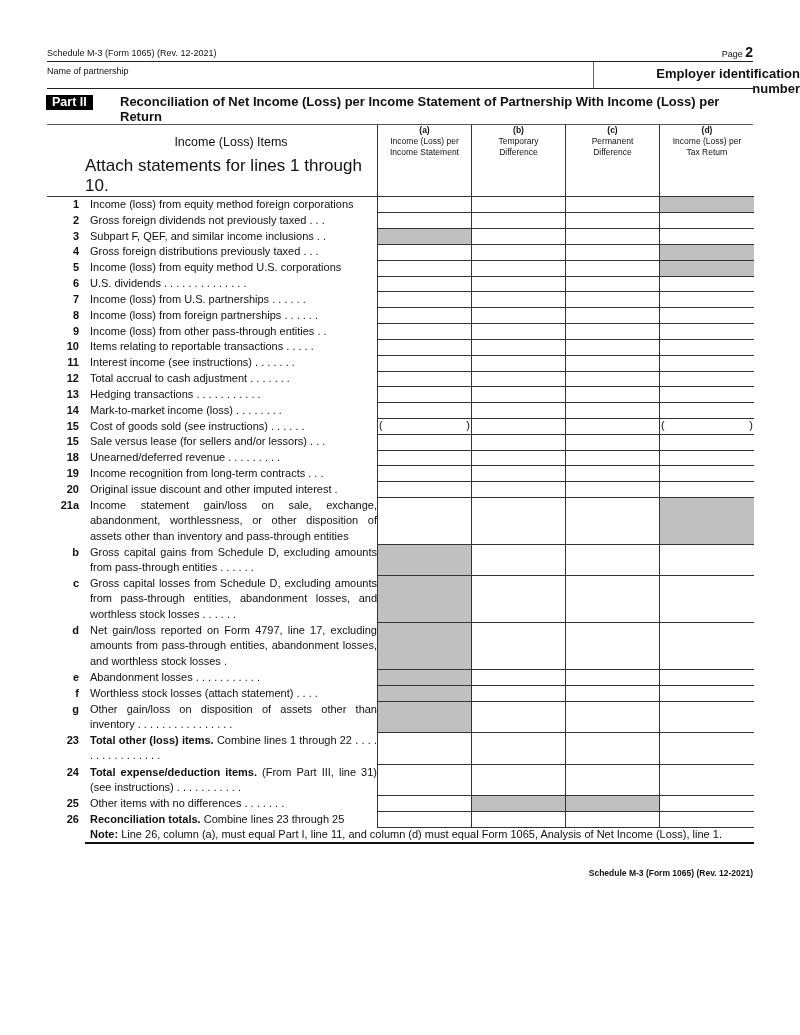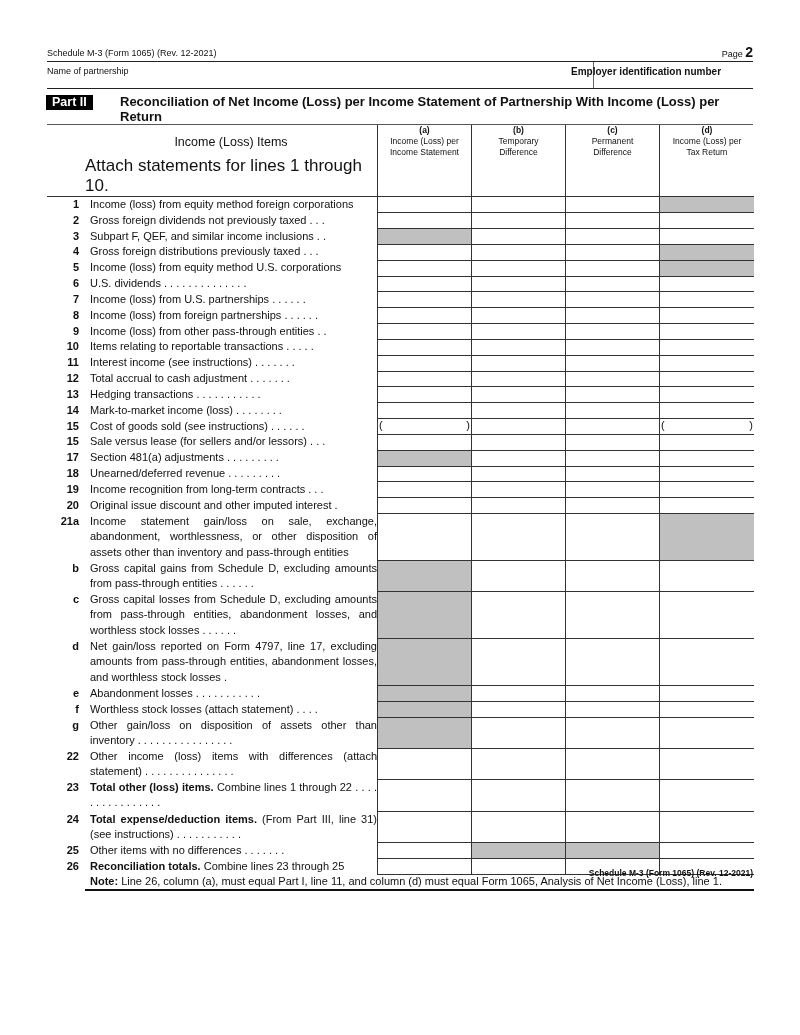--- a/index.html
+++ b/index.html
@@ -3,21 +3,21 @@
 <meta charset="utf-8">
 <style>
   html, body { margin:0; padding:0; background:#fff; }
   body { width:800px; height:1035px; position:relative; font-family:"Liberation Sans", sans-serif; color:#111; overflow:hidden; }
   .abs { position:absolute; }
   .hdr-left { left:47px; top:48px; font-size:9px; }
   .hdr-right { right:47px; top:44px; font-size:9px; }
   .hdr-right b { font-size:14px; font-weight:bold; }
   .hline { position:absolute; background:#222; }
   .name-label { left:47px; top:66px; font-size:9px; }
-  .ein-label { left:571px; top:66px; font-size:10px; font-weight:bold; }
+  .ein-label { left:614px; top:66px; font-size:13px; font-weight:bold;text-align:right; }
   .ein-sep { left:593px; top:62px; width:1px; height:26px; background:#666; }
   .part-badge { left:46px; top:95px; background:#000; color:#fff; font-weight:bold; font-size:12.5px; padding:1px 6px; line-height:13px; }
   .part-title { left:120px; top:94px; width:640px; font-weight:bold; font-size:13px; line-height:15px; }
 
   table.grid { position:absolute; left:47px; top:125px; border-collapse:collapse; table-layout:fixed; }
   table.grid td, table.grid th { padding:0; vertical-align:top; }
   .colnum { width:32px; font-weight:bold; font-size:11px; text-align:right; padding-right:6px !important; }
   .coldesc { width:292px; font-size:11px; line-height:15.5px; }
   .desc-inner { padding-left:5px; text-align:justify; }
   .cell { width:93px; border-left:1px solid #333; border-bottom:1px solid #333; position:relative; }
@@ -242,30 +242,20 @@
       <tr style="height: 16px;">
         <td class="colnum" style="line-height: 15.5px;">15</td>
         <td class="coldesc">
           <div class="desc-inner"><span>Sale versus lease (for sellers and/or lessors) . . .</span></div>
         </td>
         <td class="cell"></td>
         <td class="cell"></td>
         <td class="cell"></td>
         <td class="cell last"></td>
       </tr>
-      <tr style="height: 16px;">
-        <td class="colnum" style="line-height: 15.5px;">17</td>
-        <td class="coldesc">
-          <div class="desc-inner"><span>Section 481(a) adjustments . . . . . . . . .</span></div>
-        </td>
-        <td class="cell shade"></td>
-        <td class="cell"></td>
-        <td class="cell"></td>
-        <td class="cell last"></td>
-      </tr>
       <tr style="height: 15px;">
         <td class="colnum" style="line-height: 15.5px;">18</td>
         <td class="coldesc">
           <div class="desc-inner"><span>Unearned/deferred revenue . . . . . . . . .</span></div>
         </td>
         <td class="cell"></td>
         <td class="cell"></td>
         <td class="cell"></td>
         <td class="cell last"></td>
       </tr>
@@ -348,30 +338,20 @@
         <td class="cell"></td>
         <td class="cell"></td>
         <td class="cell last"></td>
       </tr>
       <tr style="height: 31px;">
         <td class="colnum" style="line-height: 15.5px;">g</td>
         <td class="coldesc">
           <div class="desc-inner"><span>Other gain/loss on disposition of assets other than inventory . . . . . . . . . . . . . . . .</span></div>
         </td>
         <td class="cell shade"></td>
-        <td class="cell"></td>
-        <td class="cell"></td>
-        <td class="cell last"></td>
-      </tr>
-      <tr style="height: 31px;">
-        <td class="colnum" style="line-height: 15.5px;">22</td>
-        <td class="coldesc">
-          <div class="desc-inner"><span>Other income (loss) items with differences (attach statement) . . . . . . . . . . . . . . .</span></div>
-        </td>
-        <td class="cell"></td>
         <td class="cell"></td>
         <td class="cell"></td>
         <td class="cell last"></td>
       </tr>
       <tr style="height: 32px;">
         <td class="colnum" style="line-height: 15.5px;">23</td>
         <td class="coldesc">
           <div class="desc-inner"><b>Total other (loss) items.</b><span> Combine lines 1 through 22 . . . . . . . . . . . . . . . .</span></div>
         </td>
         <td class="cell"></td>

